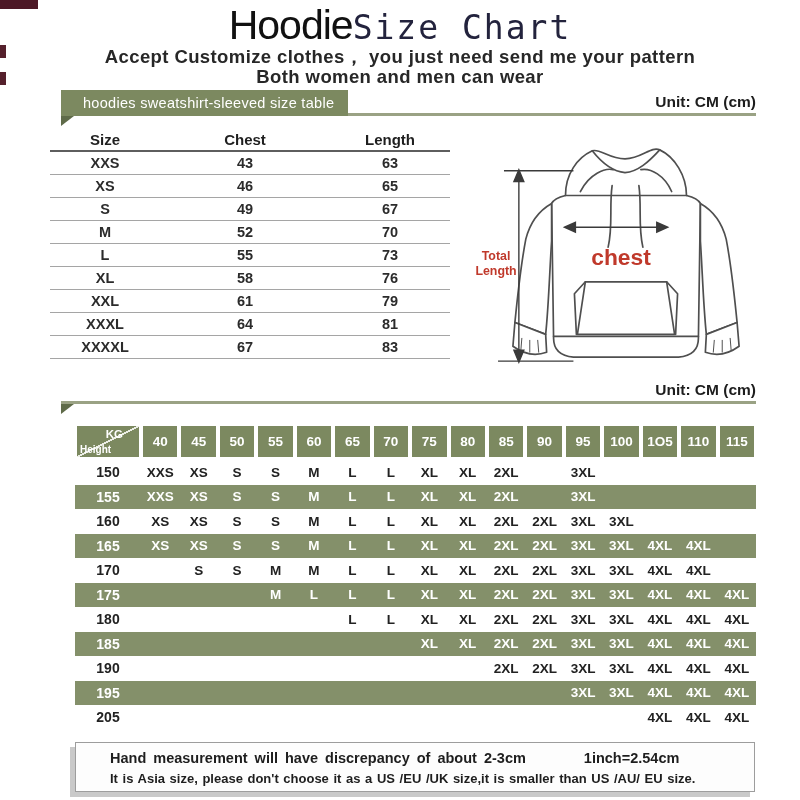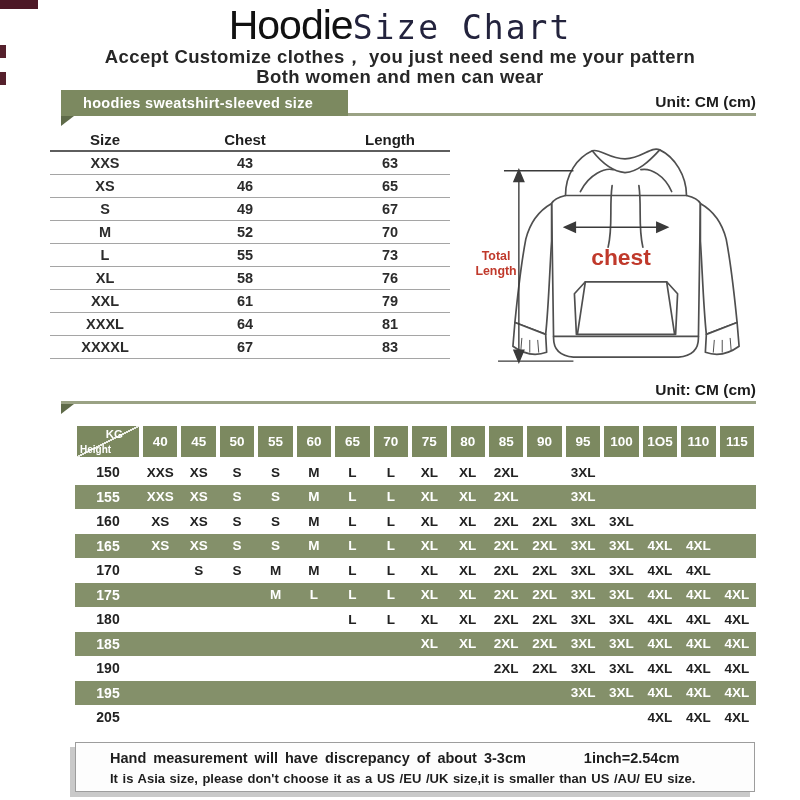--- a/index.html
+++ b/index.html
@@ -13,21 +13,21 @@
   
   .title-row { position:absolute; top:2px; left:0; width:100%; text-align:center; white-space:nowrap; }
   .title-main { font-size:41px; font-weight:400; color:#111; letter-spacing:-1px; }
   .title-sub  { font-family:"DejaVu Sans Mono", monospace; font-size:33px; color:#23233d; letter-spacing:2px; }
   .subtitle { position:absolute; left:0; width:100%; text-align:center; font-weight:bold; color:#272727; font-size:18.5px; letter-spacing:.4px; }
   .sub1 { top:44px; }
   .sub2 { top:66px; }
 
   
   .banner { position:absolute; left:61px; height:26px; line-height:26px; background:#7c8960; color:#fff;
-            font-weight:bold; font-size:14.5px; padding-left:22px; letter-spacing:.3px; z-index:3; }
+            font-weight:normal; font-size:14.5px; padding-left:22px; letter-spacing:.3px; z-index:3; }
   .banner1 { top:90px; width:287px; }
   .banner2 { top:378px; width:382px; }
   .banner-rule { position:absolute; left:61px; right:44px; height:3px; background:#9aa284; z-index:2; }
   .rule1 { top:113px; } .rule2 { top:401px; }
   .fold { position:absolute; width:0; height:0; border-top:10px solid #5f6b49; border-right:13px solid transparent; z-index:3; }
   .fold1 { left:61px; top:116px; } .fold2 { left:61px; top:404px; }
   .unit { position:absolute; right:44px; font-weight:bold; font-size:15.5px; color:#1d1d1d; }
   .unit1 { top:93px; } .unit2 { top:381px; }
 
   
@@ -417,18 +417,18 @@
           <div class="rcell"></div>
           <div class="rcell">4XL</div>
           <div class="rcell">4XL</div>
           <div class="rcell">4XL</div>
         </div>
       </div>
   </div>
 
   <div class="footer">
     <div class="l1">
-      <span class="part1">Hand measurement will have discrepancy of about 3-3cm</span><span class="part2">1inch=2.54cm</span>
+      <span class="part1">Hand measurement will have discrepancy of about 2-3cm</span><span class="part2">1inch=2.54cm</span>
     </div>
     <div class="l2">It is Asia size, please don't choose it as a US /EU /UK size,it is smaller than US /AU/ EU size.</div>
   </div>
 
 </div>
 
 </body></html>

